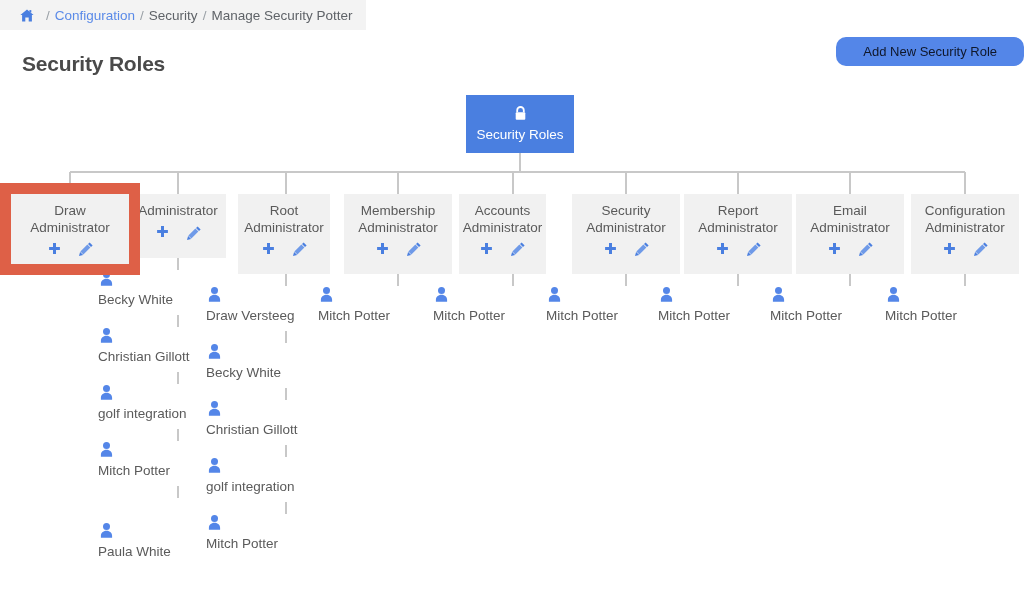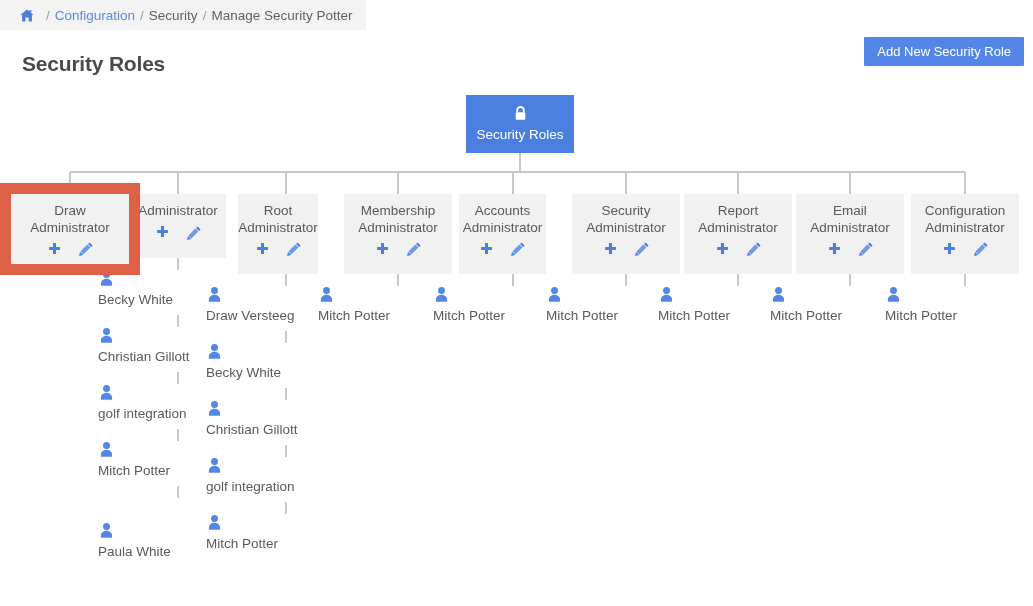--- a/index.html
+++ b/index.html
@@ -39,26 +39,26 @@
     left: 22px; top: 52px;
     font-size: 21px;
     font-weight: bold;
     color: #4a4a4a;
     letter-spacing: -0.2px;
   }
   .add-btn {
     position: absolute;
     right: 9px; top: 37px;
     background: #5486e8;
-    color: #ffffff;
+    color: #0f172a;
     border: none;
-    border-radius: 1px;
+    border-radius: 10px;
     font-size: 13px;
     font-family: "Liberation Sans", sans-serif;
-    padding: 7px 13px;
+    padding: 7px 27px;
     cursor: pointer;
     white-space: nowrap;
   }
 
   
   .chart { position: absolute; left: 0; top: 0; width: 1033px; height: 606px; }
   .chart svg.lines { position: absolute; left: 0; top: 0; pointer-events: none; }
 
   .root-node {
     position: absolute;
@@ -225,21 +225,21 @@
           </span>
           <span class="ico-pencil">
             <svg width="16" height="16" viewBox="0 0 16 16" aria-hidden="true">
               <path fill="#4a7fe0" d="M11.6 1.4 l3 3 -1.6 1.6 -3-3 Z"></path>
               <path fill="#6f9ae8" d="M9.4 3.6 l3 3 -7 7 -3 -3 Z"></path>
               <path fill="#4a7fe0" d="M2.1 10.9 l3 3 -4.1 1.1 Z"></path>
             </svg>
           </span>
         </div>
       </div>
-      <div class="role-node" style="left: 238px; top: 194px; width: 80px;">
+      <div class="role-node" style="left: 238px; top: 194px; width: 92px;">
         <div class="role-label">Root
 Administrator</div>
         <div class="role-actions">
           <span class="ico-plus">
             <svg width="15" height="15" viewBox="0 0 15 15" aria-hidden="true">
               <path fill="#4a7fe0" d="M6.0 1.1 h3 v3.9 h3.9 v3 H9 v3.9 H6 V8 H2.1 V5 H6 Z"></path>
             </svg>
           </span>
           <span class="ico-pencil">
             <svg width="16" height="16" viewBox="0 0 16 16" aria-hidden="true">

